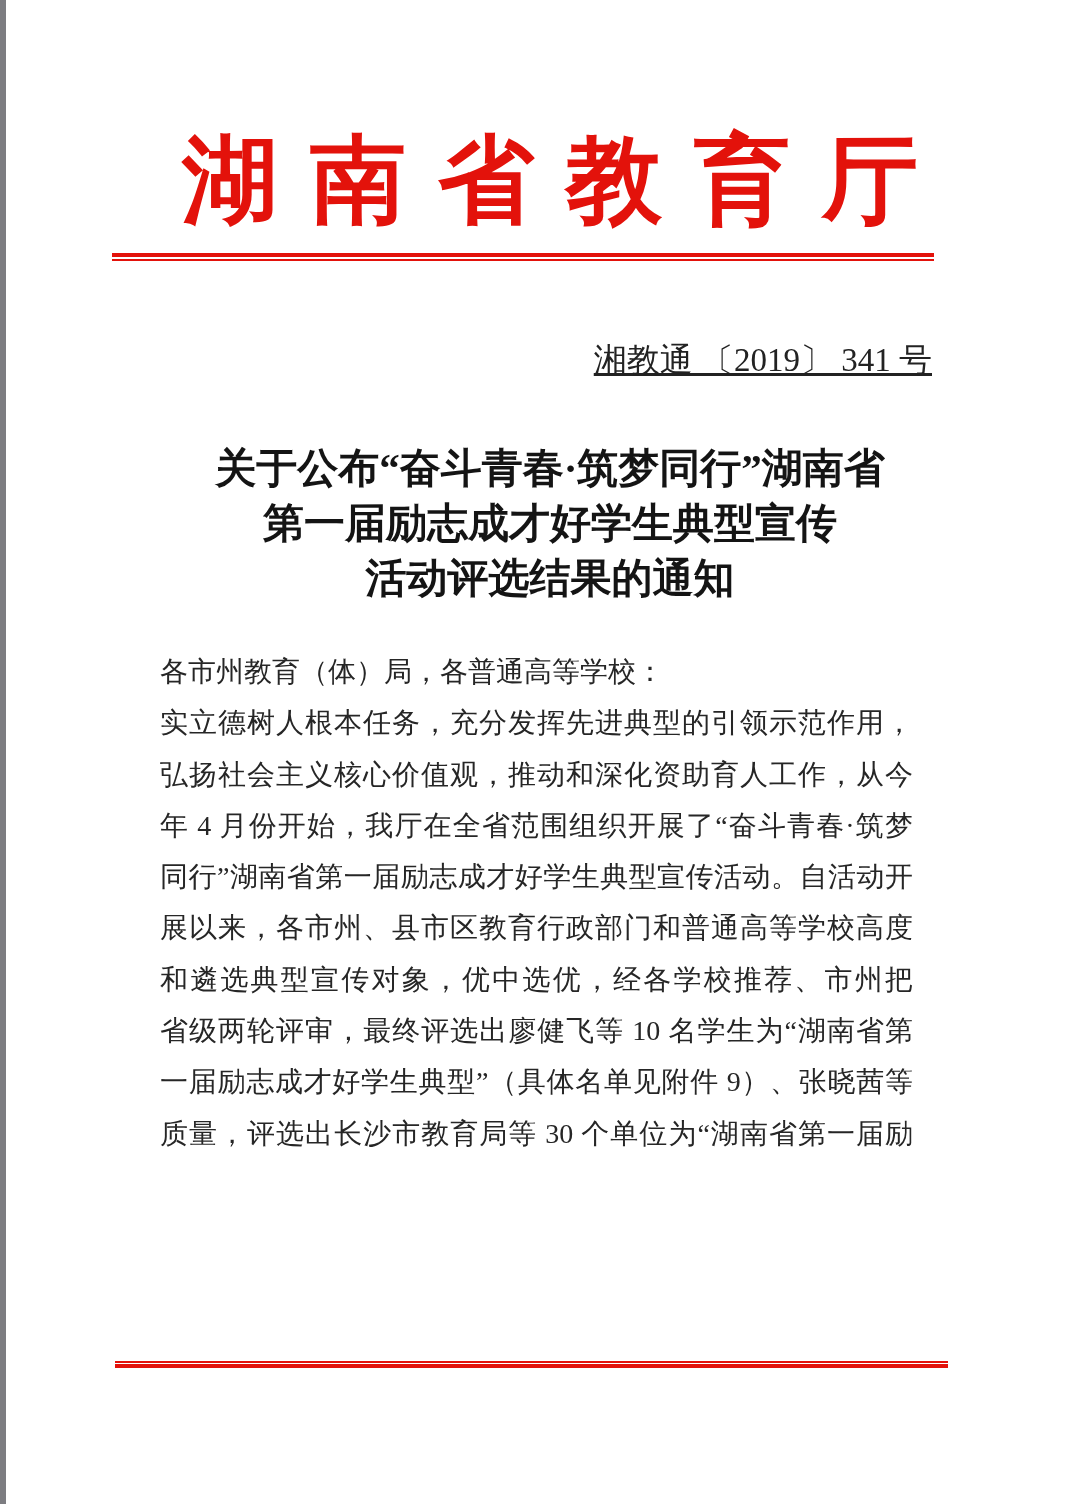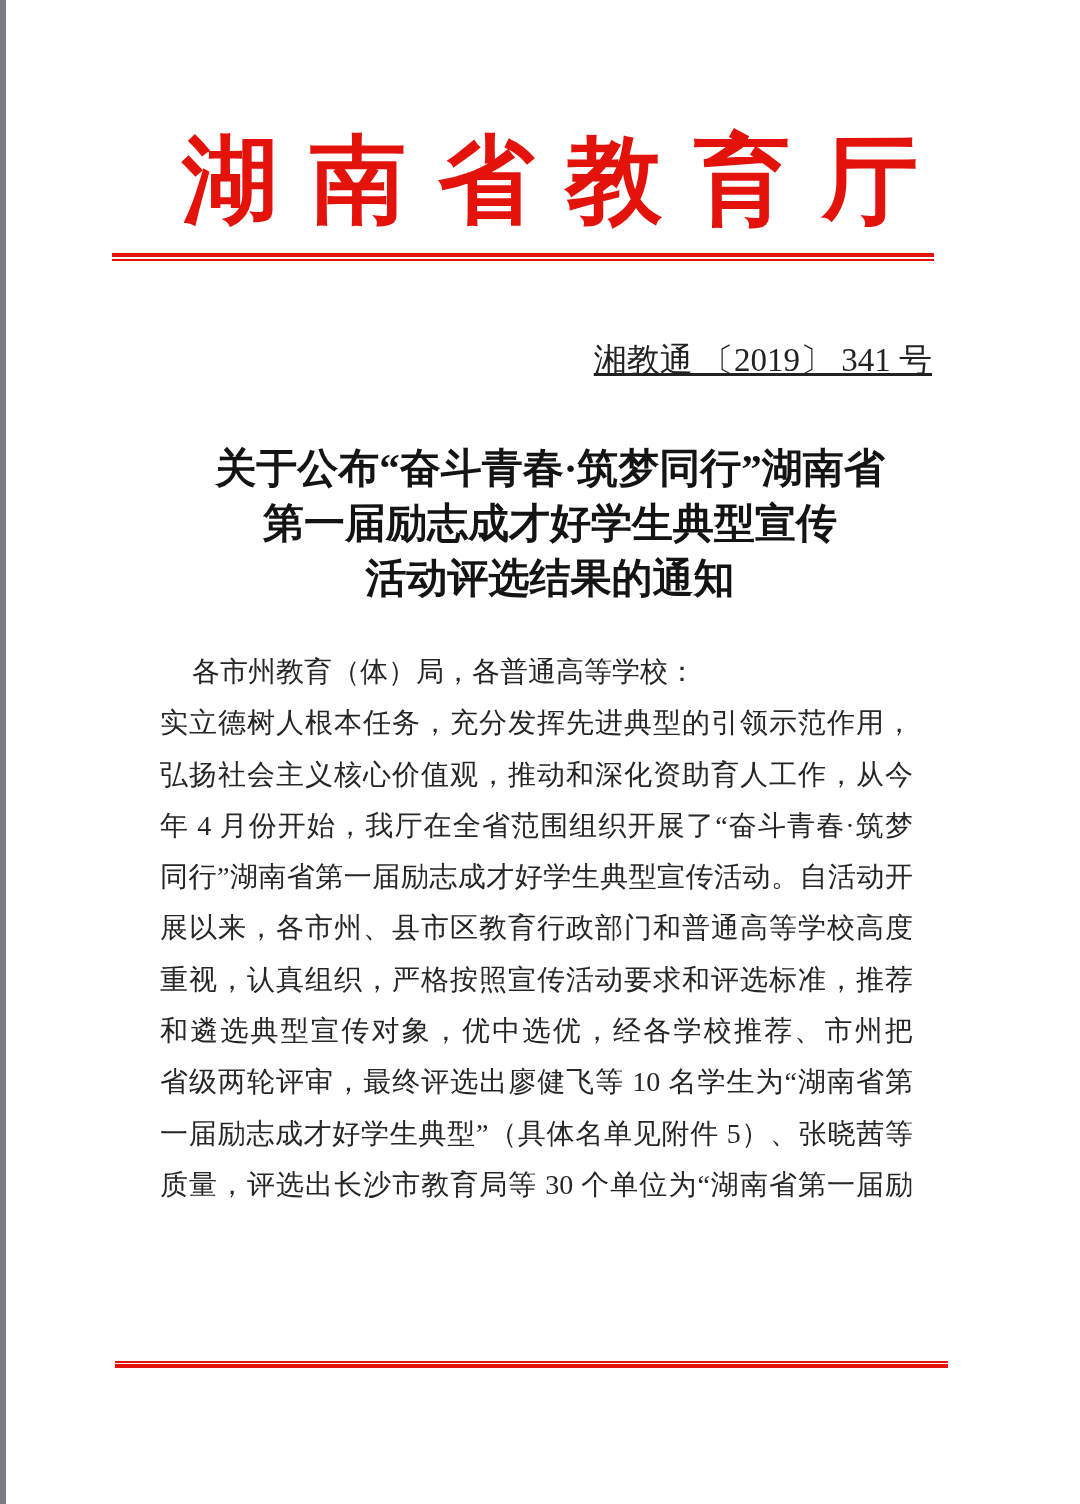--- a/index.html
+++ b/index.html
@@ -68,21 +68,21 @@
     font-size: 28px;
     color: #262626;
     line-height: 51.3px;
   }
   .body-line {
     height: 51.3px;
     overflow: hidden;
     text-align: justify;
     text-align-last: justify;
   }
-  .body-line.start-line { text-align: right; text-align-last: left; margin-left: 32px; }
+  .body-line.start-line { text-align: right; text-align-last: left; }
   .body-line.indent { text-indent: 56px; }
 
   .rule-bottom { position: absolute; top: 1361px; left: 115px; width: 833px; }
   .rule-bottom .bar-thin  { height: 2px; background: #e3120b; }
   .rule-bottom .bar-gap   { height: 1px; background: transparent; }
   .rule-bottom .bar-thick { height: 4px; background: #e3120b; }
 </style>
 </head>
 <body>
 
@@ -107,24 +107,23 @@
     <div class="title-line">活动评选结果的通知</div>
   </div>
 
   <div class="body-text">
     <div class="body-line start-line">各市州教育（体）局，各普通高等学校：</div>
     <div class="body-line">实立德树人根本任务，充分发挥先进典型的引领示范作用，</div>
     <div class="body-line">弘扬社会主义核心价值观，推动和深化资助育人工作，从今</div>
     <div class="body-line">年 4 月份开始，我厅在全省范围组织开展了“奋斗青春·筑梦</div>
     <div class="body-line">同行”湖南省第一届励志成才好学生典型宣传活动。自活动开</div>
     <div class="body-line">展以来，各市州、县市区教育行政部门和普通高等学校高度</div>
-    <div class="body-line">重视，认真组织，严格按照宣传活动要求和评选标准，推荐</div>
     <div class="body-line">和遴选典型宣传对象，优中选优，经各学校推荐、市州把关、</div>
     <div class="body-line">省级两轮评审，最终评选出廖健飞等 10 名学生为“湖南省第</div>
-    <div class="body-line">一届励志成才好学生典型”（具体名单见附件 5）、张晓茜等</div>
+    <div class="body-line">一届励志成才好学生典型”（具体名单见附件 9）、张晓茜等</div>
     <div class="body-line">质量，评选出长沙市教育局等 30 个单位为“湖南省第一届励</div>
   </div>
 
   <div class="rule-bottom">
     <div class="bar-thin"></div>
     <div class="bar-gap"></div>
     <div class="bar-thick"></div>
   </div>
 
 </div>

